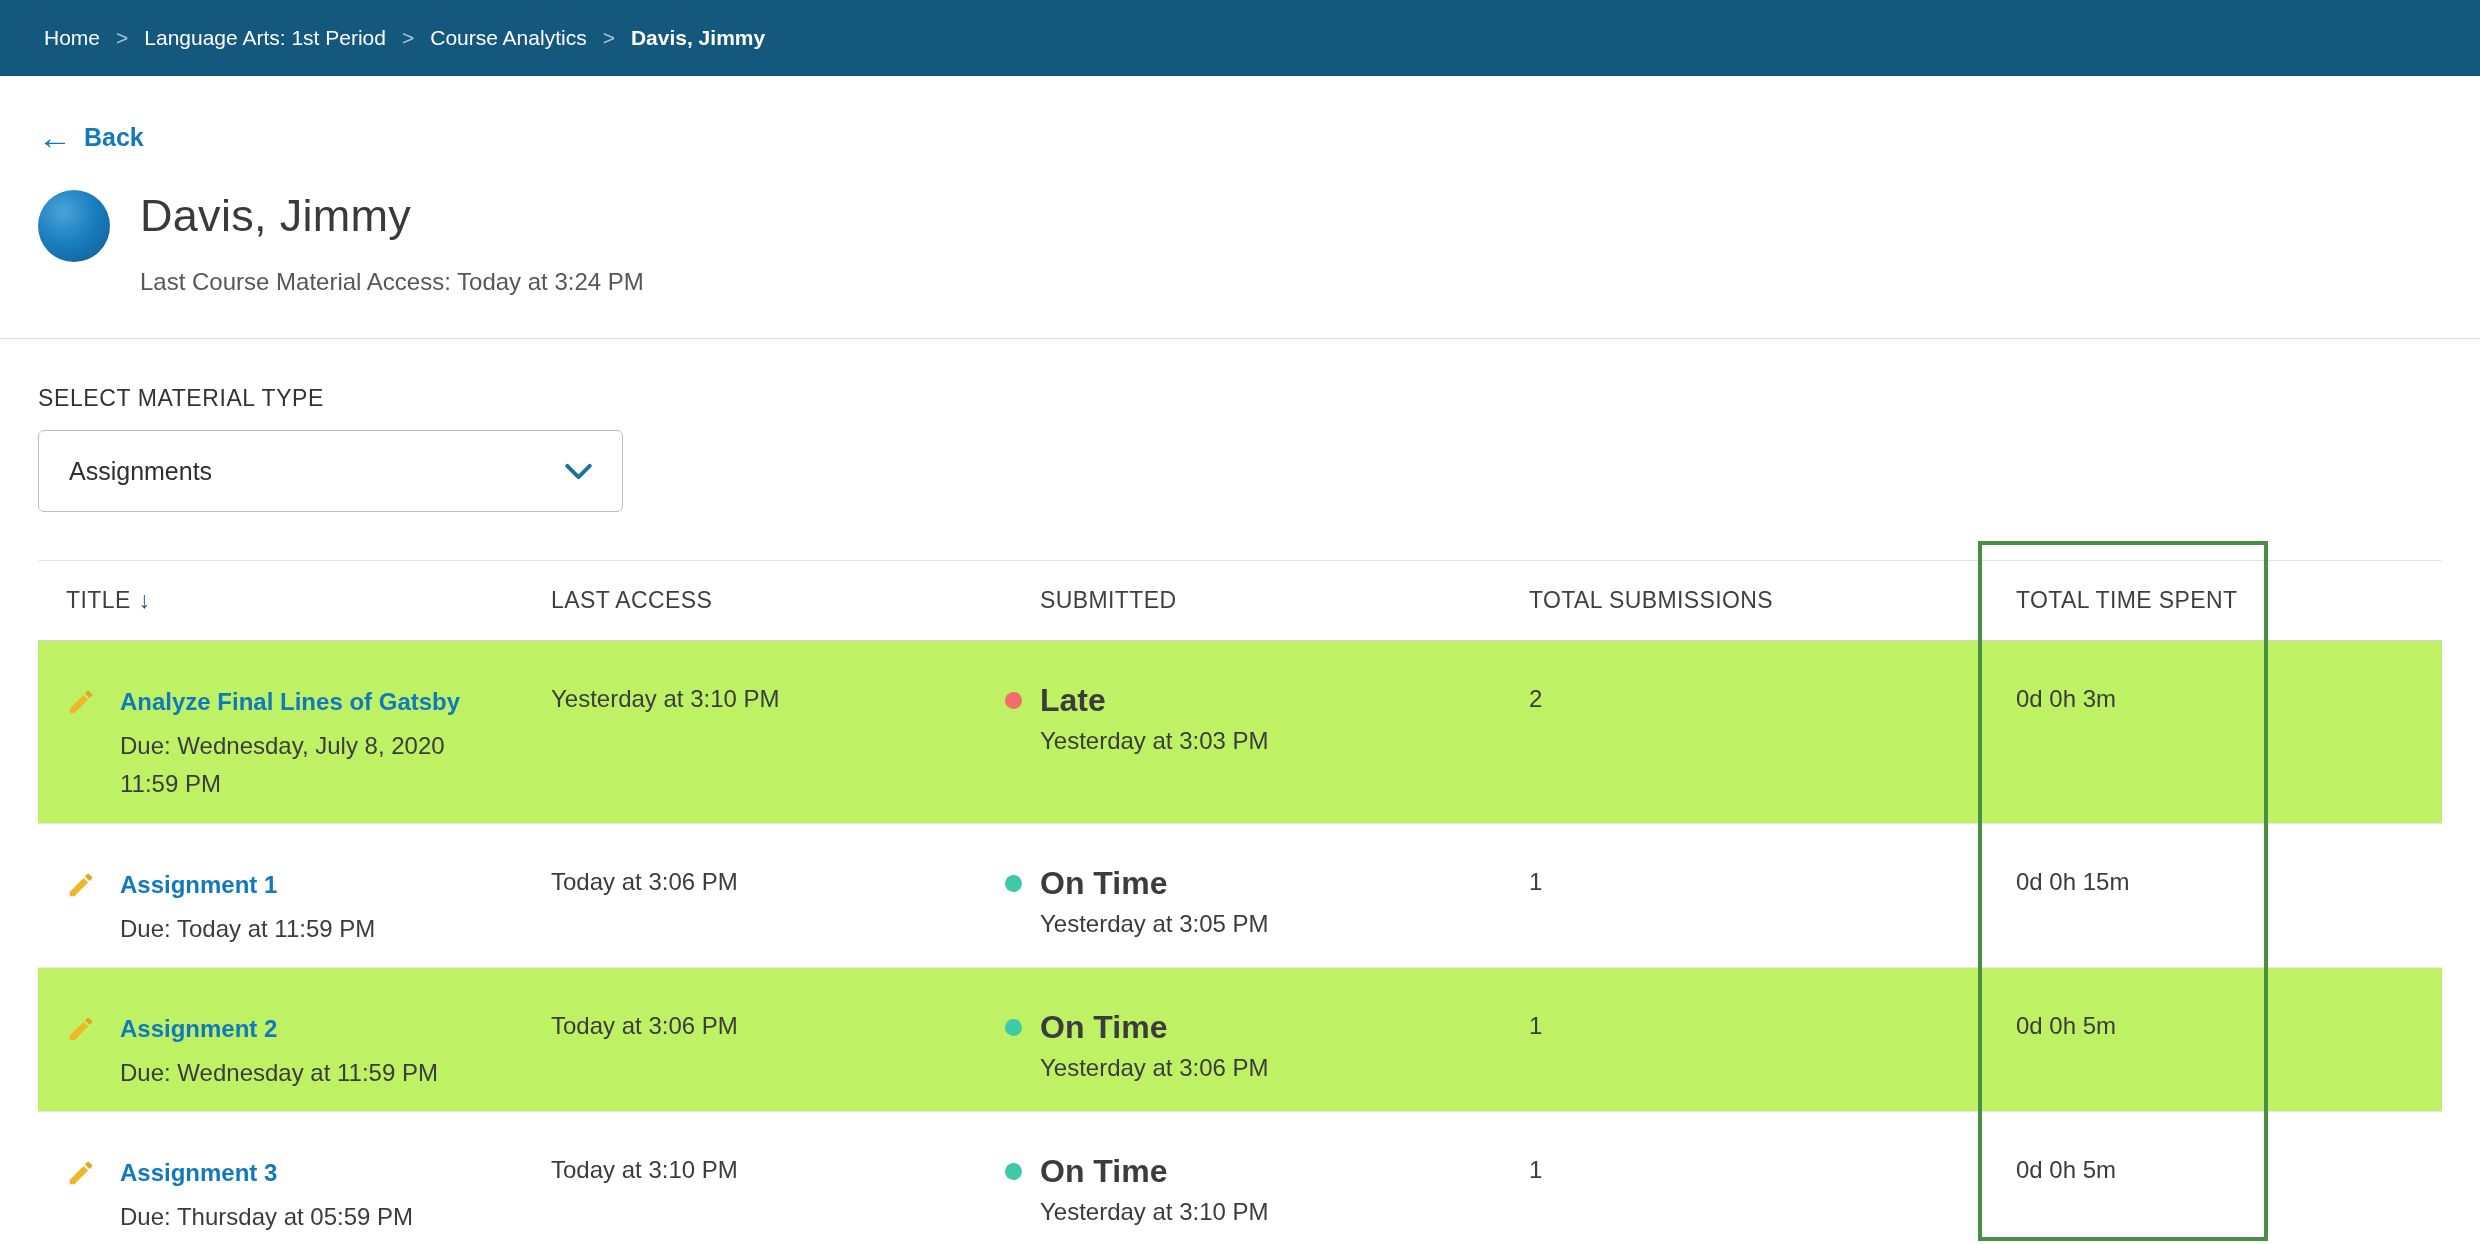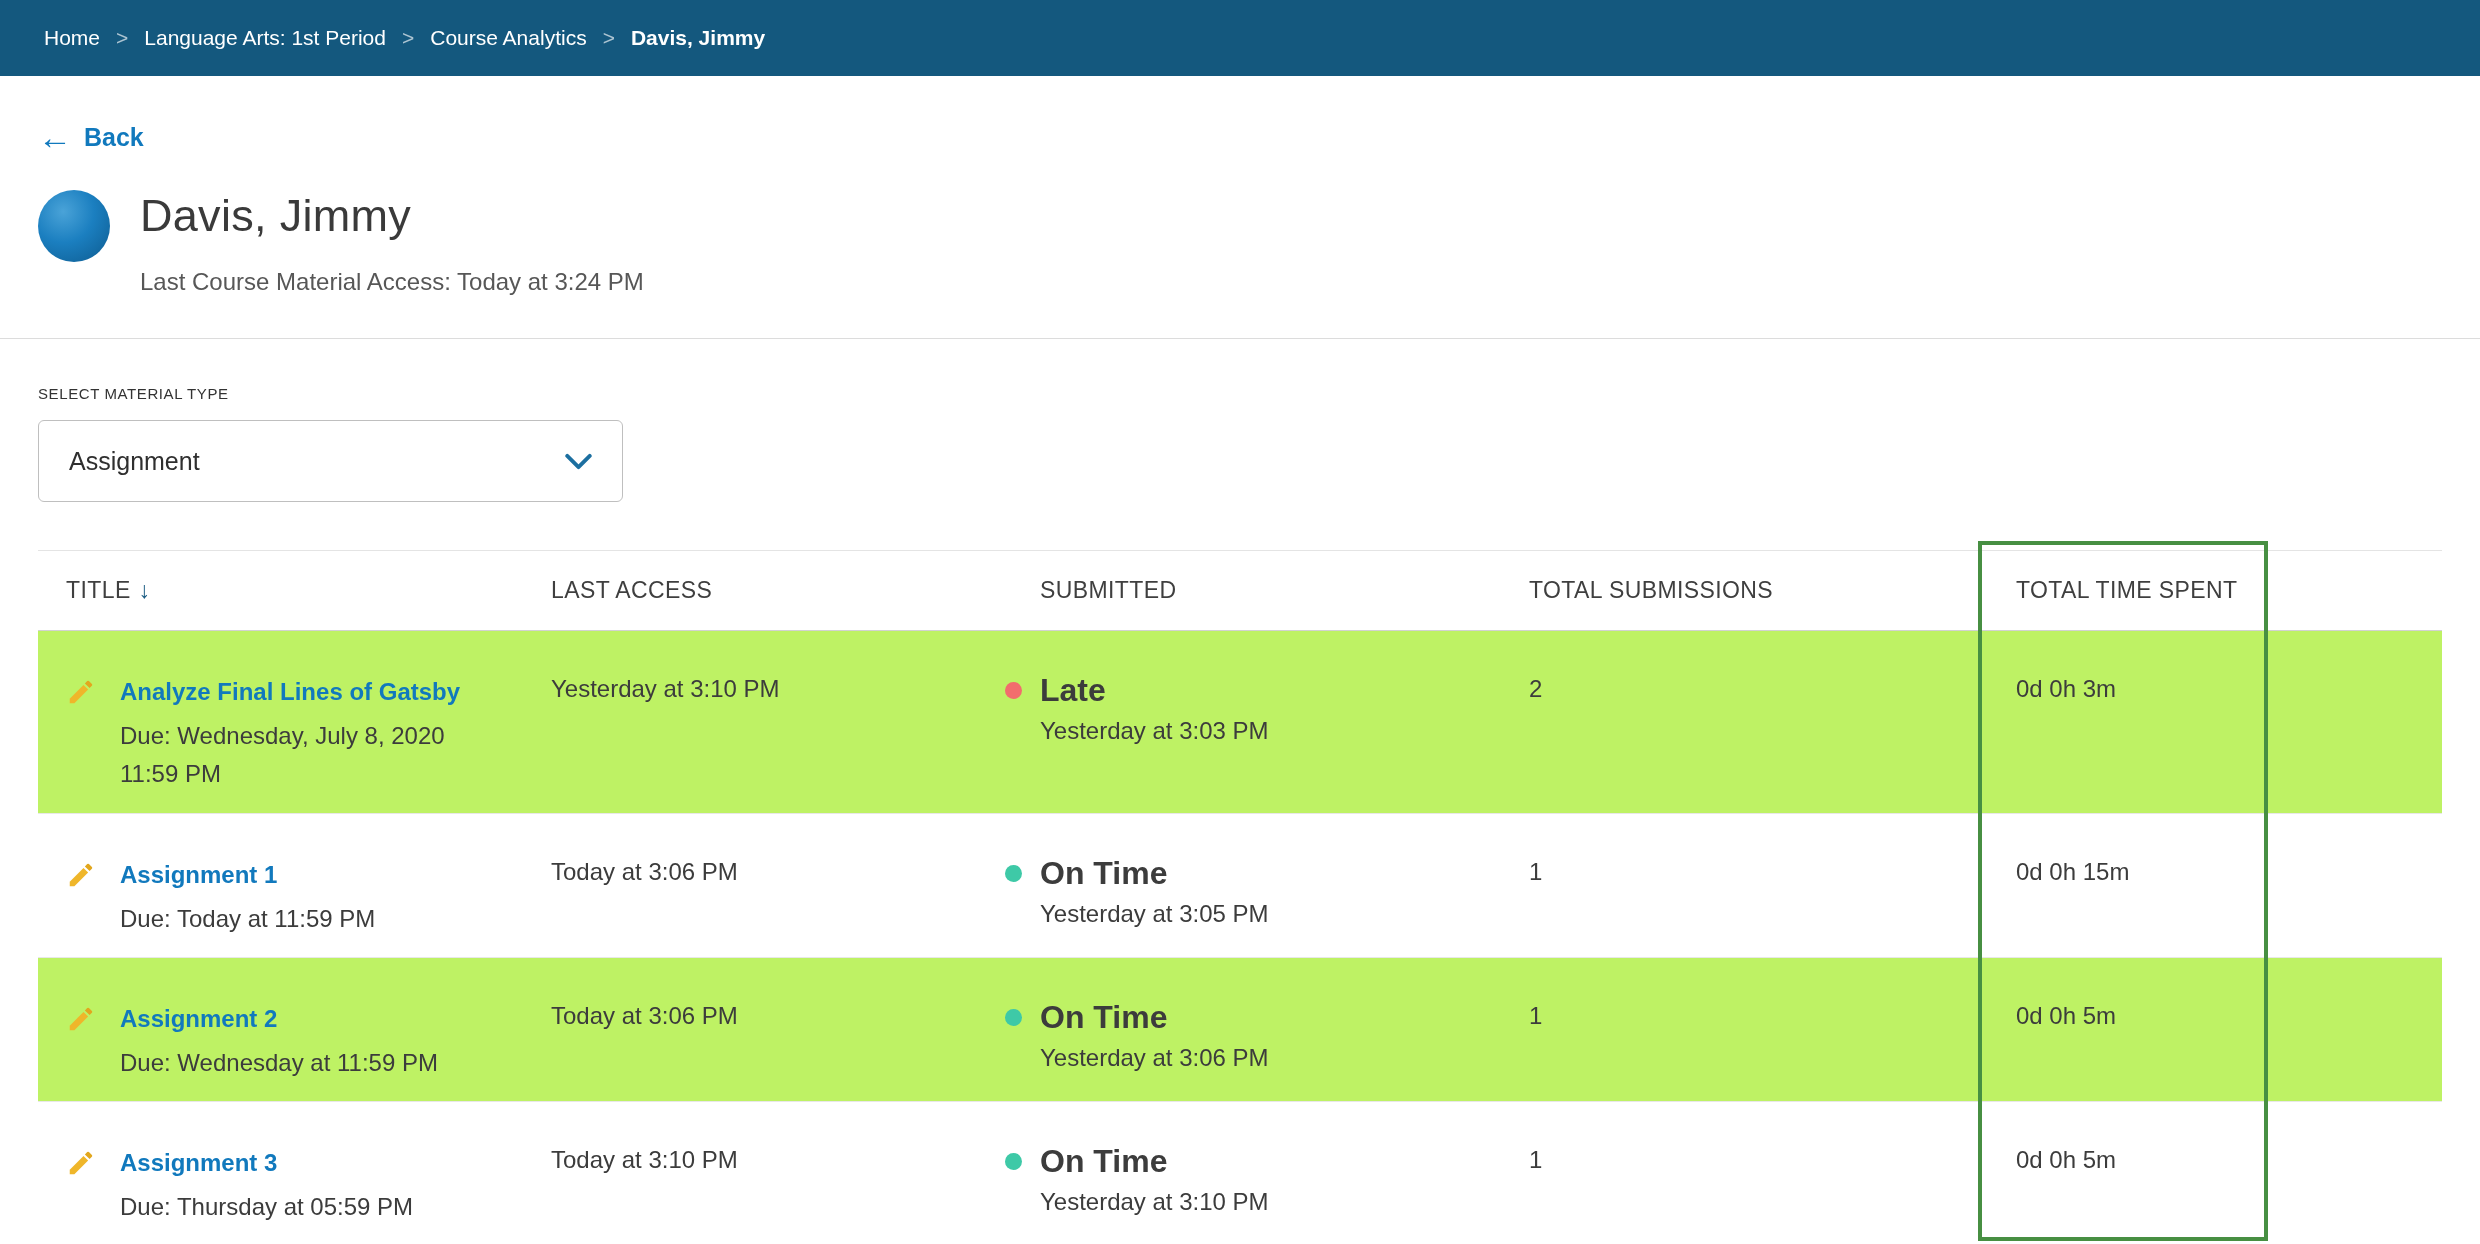--- a/index.html
+++ b/index.html
@@ -71,21 +71,21 @@
   }
 
   .divider {
     margin-top: 42px;
     border-top: 1px solid #dcdcdc;
     width: 100%;
   }
 
   .filter-label {
     margin: 46px 38px 0 38px;
-    font-size: 15px;
+    font-size: 23px;
     letter-spacing: 0.6px;
     color: #333333;
   }
   .dropdown {
     margin: 18px 38px 0 38px;
     width: 585px;
     height: 82px;
     border: 1px solid #bfbfbf;
     border-radius: 6px;
     display: flex;
@@ -203,21 +203,21 @@
         <div class="student-name">Davis, Jimmy</div>
         <div class="last-access">Last Course Material Access: Today at 3:24 PM</div>
       </div>
     </div>
   </div>
 
   <div class="divider"></div>
 
   <div class="filter-label">SELECT MATERIAL TYPE</div>
   <div class="dropdown">
-    <span>Assignment</span>
+    <span>Assignments</span>
     <span style="display:inline-flex;">
       <svg width="27" height="17" viewBox="0 0 24 14">
           <path d="M2 2l10 10L22 2" fill="none" stroke="#1c6fa0" stroke-width="3.4" stroke-linecap="round" stroke-linejoin="round"></path>
         </svg>
     </span>
   </div>
 
   <div class="table">
 
     <div class="trow thead">

